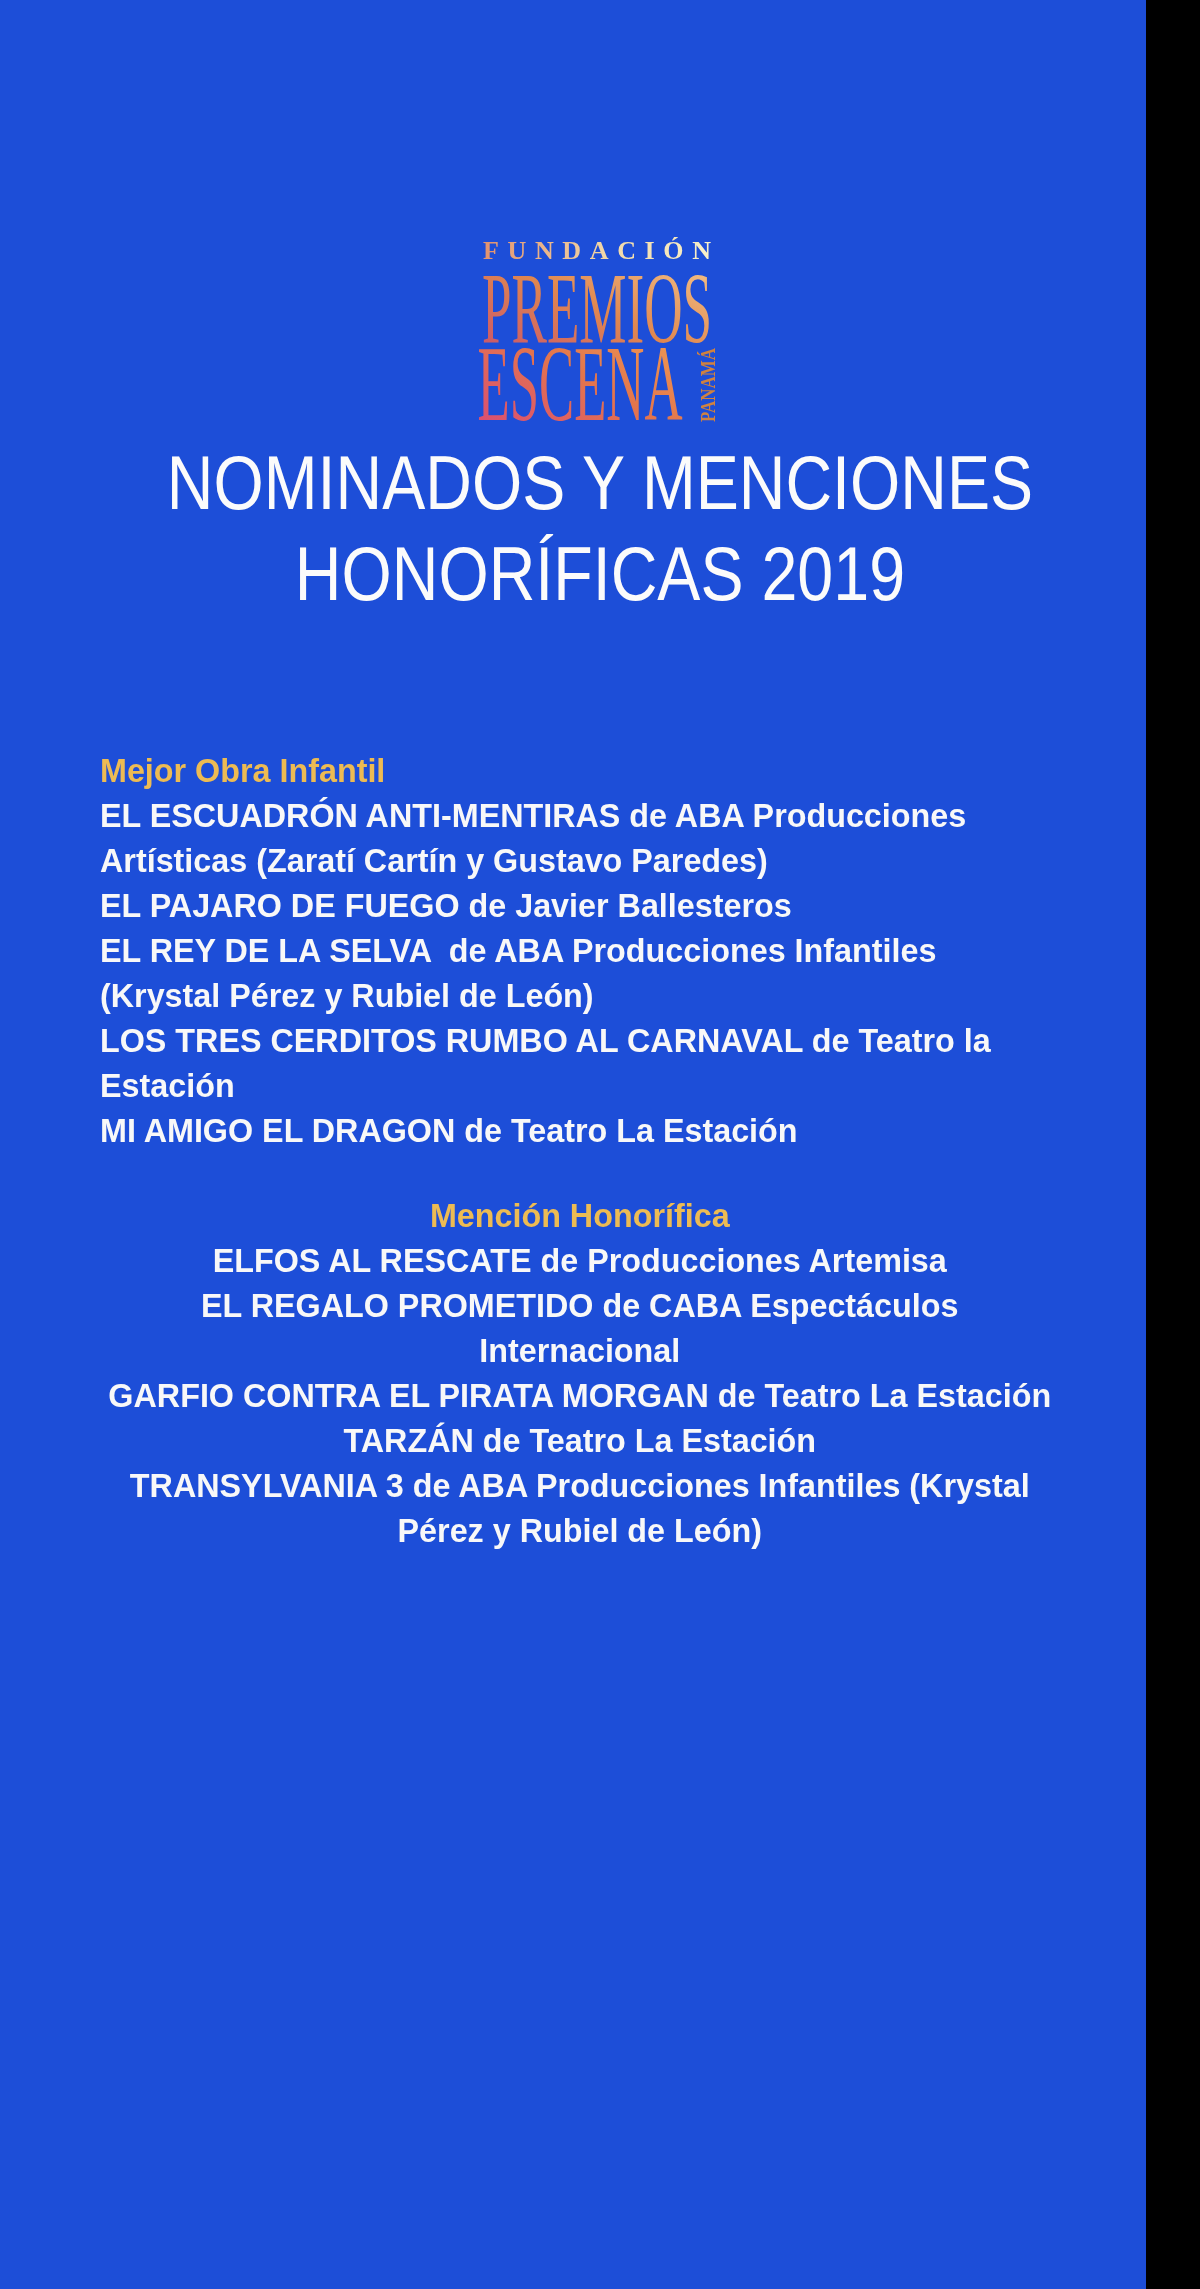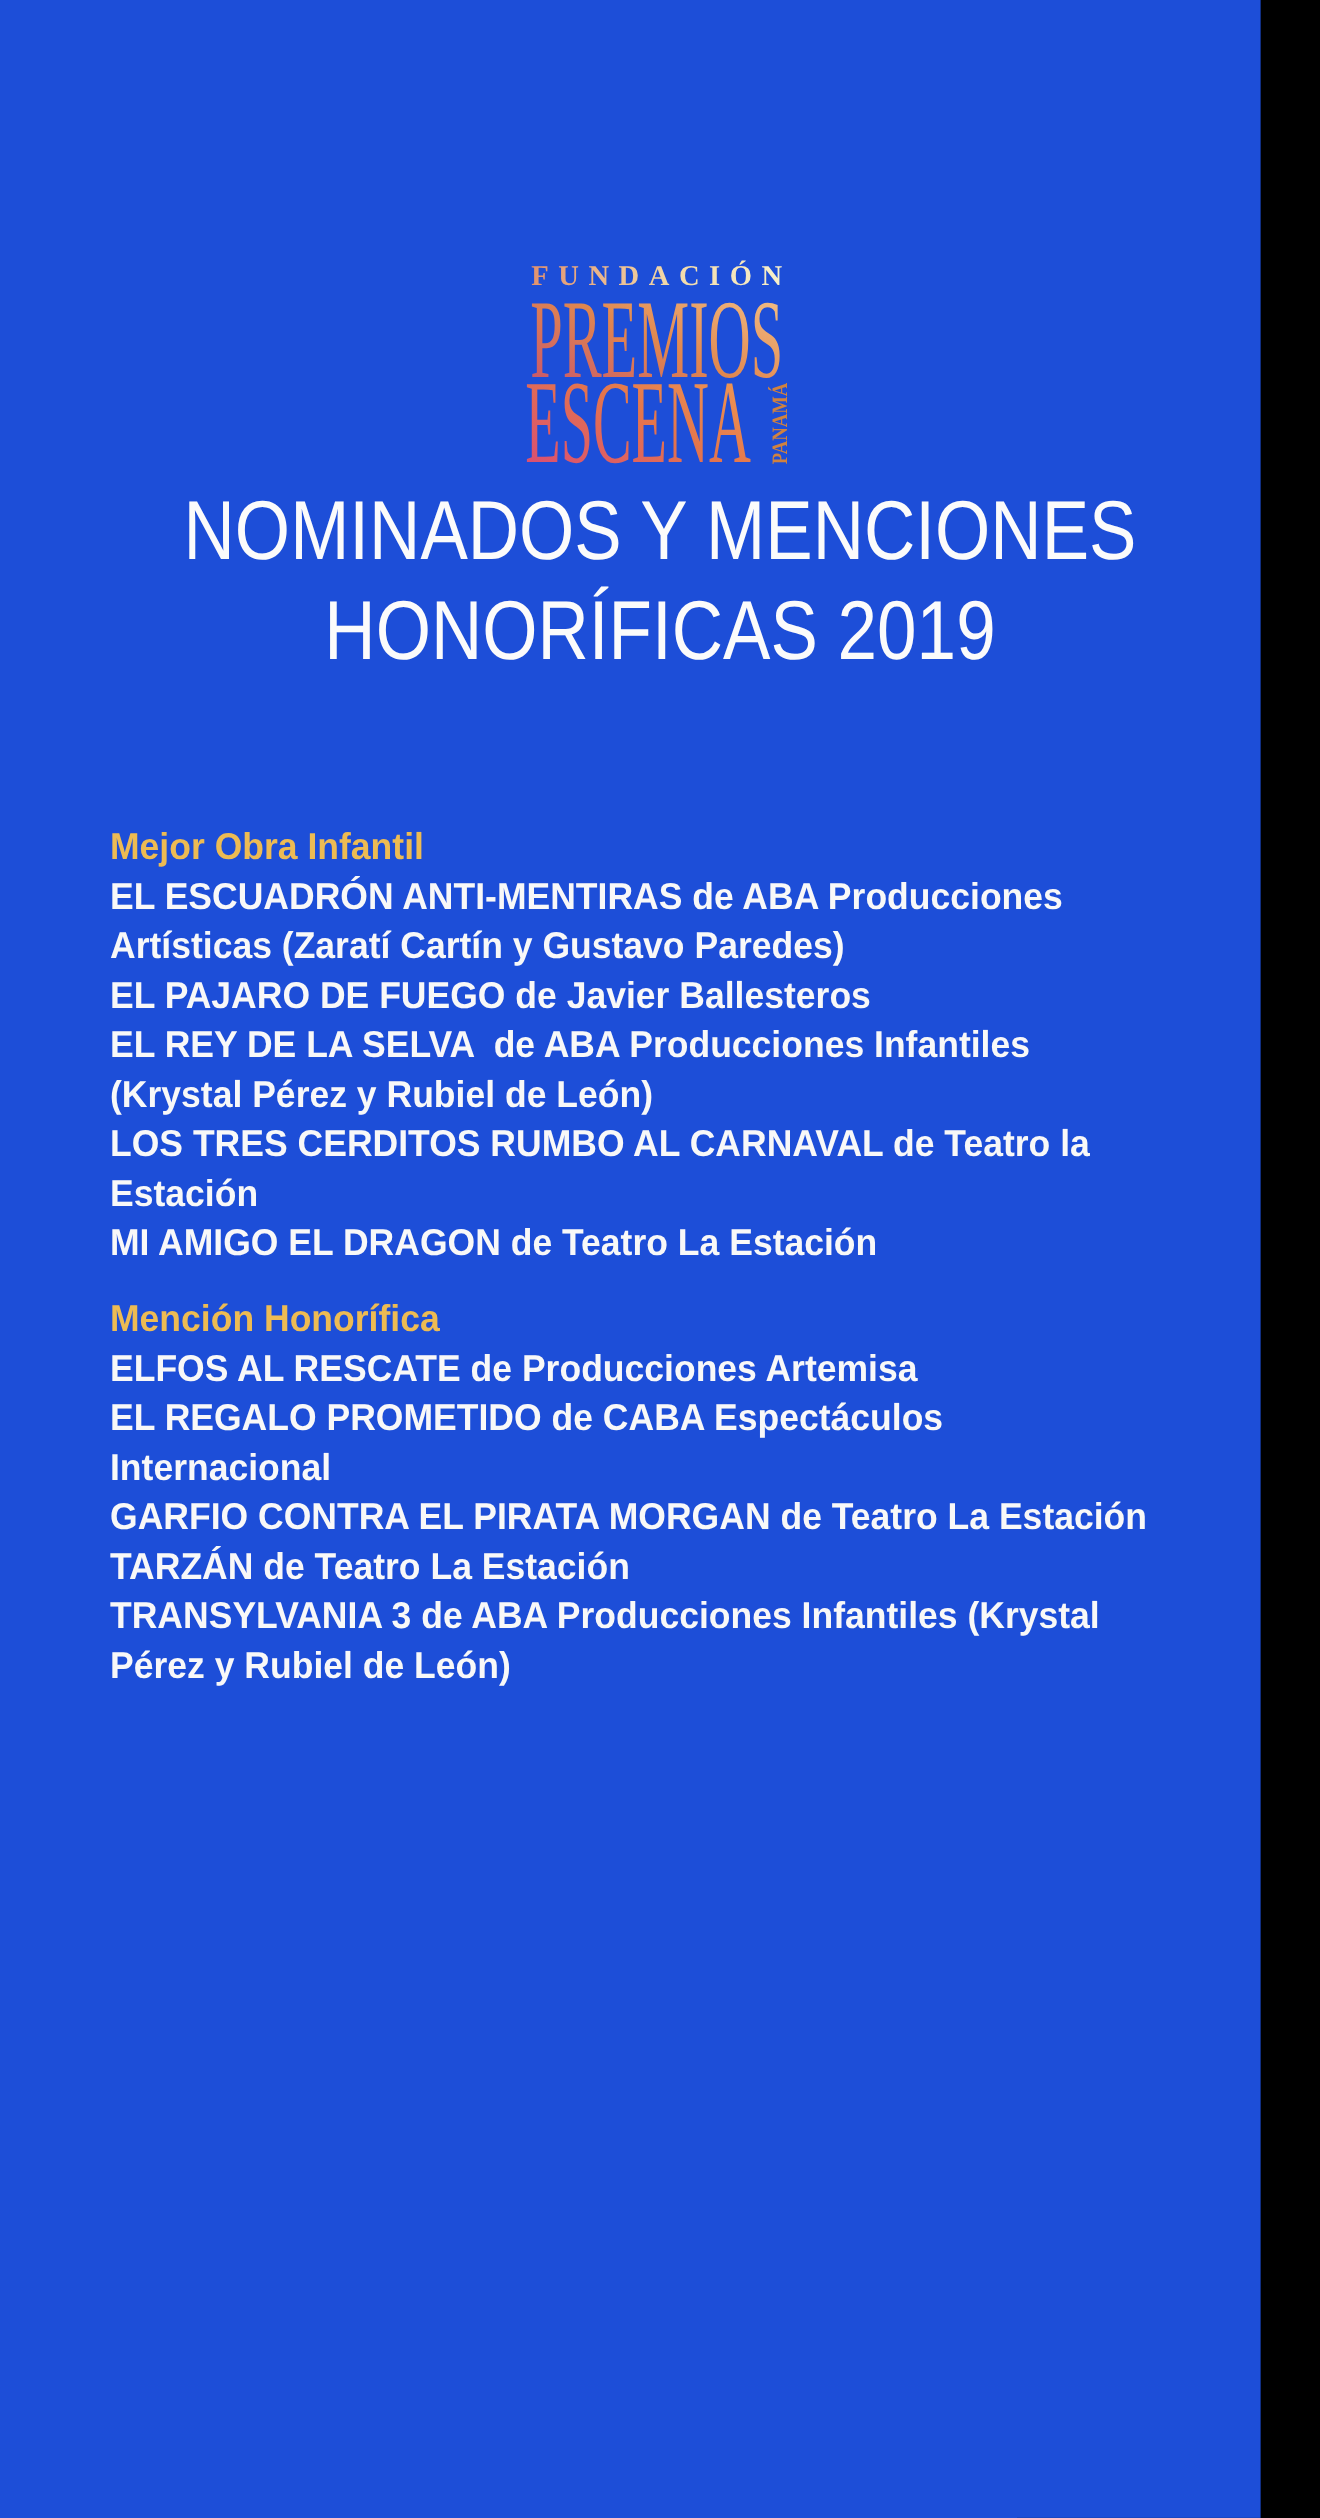--- a/index.html
+++ b/index.html
@@ -42,21 +42,22 @@
     white-space: pre;
   }
   
   .content {
     position: absolute;
     top: 748px;
     left: 100px;
     width: 1010px;
   }
   .section + .section {
-    margin-top: 24px;
+    margin-top: 40px;
+    text-align: center;
   }
   .bline {
     font-weight: bold;
     font-size: 34px;
     line-height: 45px;
     white-space: pre;
     transform: scaleX(0.95);
     transform-origin: 0 50%;
   }
   .section-title {

